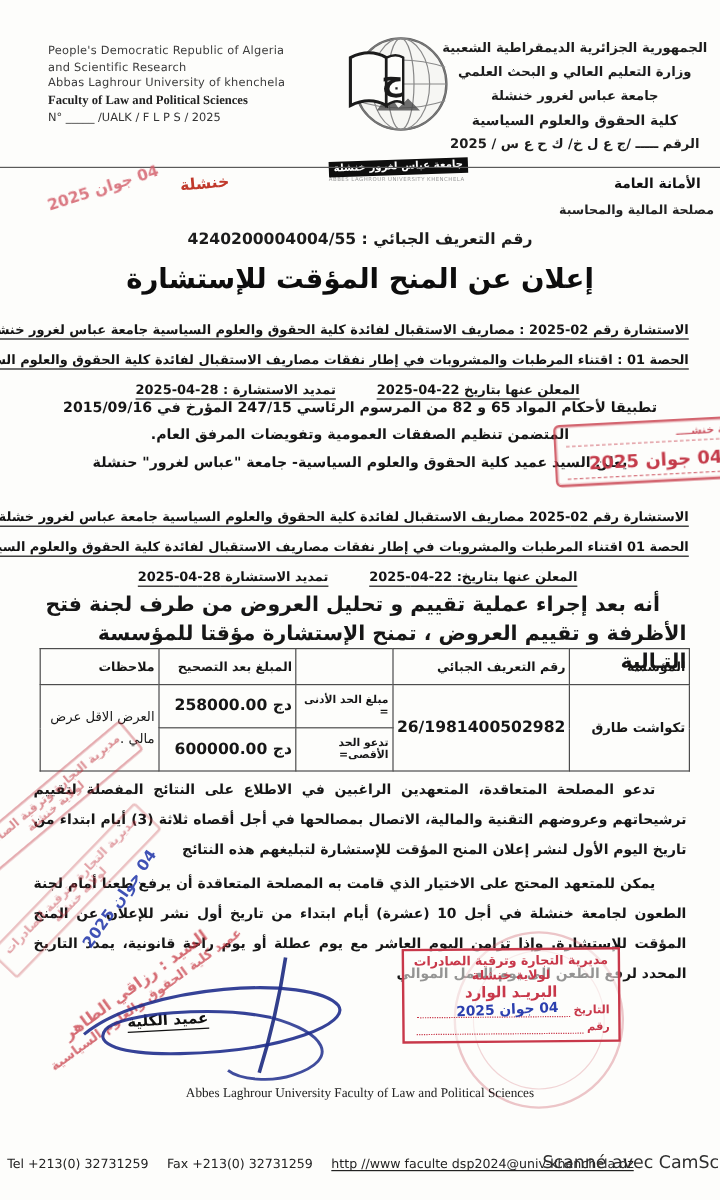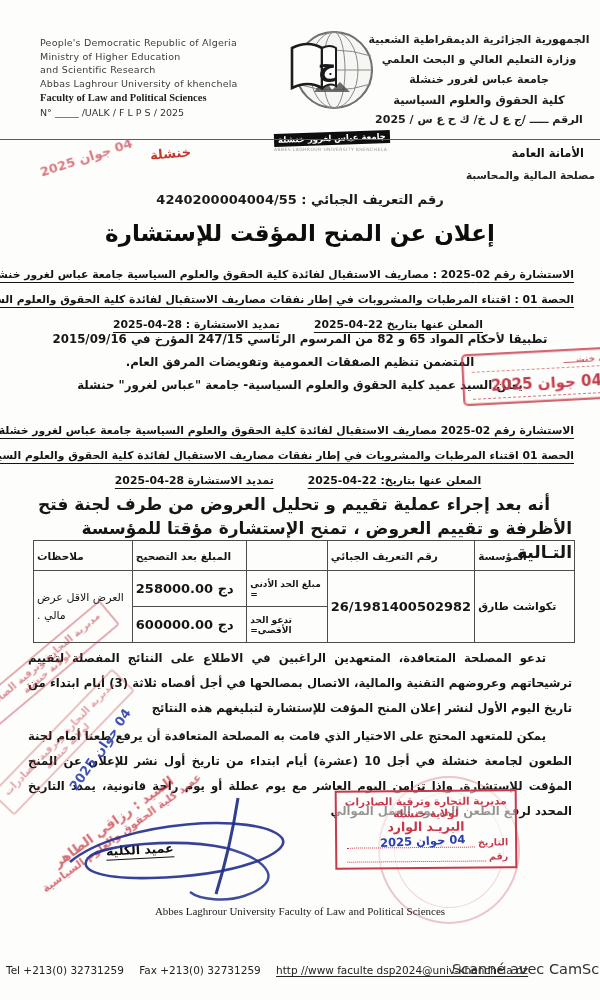--- a/index.html
+++ b/index.html
@@ -50,21 +50,21 @@
   .recv-stamp .frag { font-size:9px; font-weight:700; border-bottom:1.5px dashed rgba(198,58,72,.7);
     padding-bottom:2px; white-space:nowrap; overflow:hidden; opacity:.85; }
   .recv-stamp .rdate { font-size:15px; font-weight:800; text-align:center; padding:5px 0 3px; letter-spacing:2px; }
   .recv-stamp .dash { border-top:1.5px dashed rgba(198,58,72,.7); }
   
   .award { position:absolute; left:25px; right:28px; top:492px; direction:rtl; font-size:17px;
     font-weight:600; line-height:24px; color:#161616; text-align:right; }
   
   .award-table { position:absolute; left:33px; top:540px; width:542px; direction:rtl;
     border-collapse:collapse; font-size:11px; color:#161616; }
-  .award-table th, .award-table td { border:1.4px solid #4d4d4d; text-align:left; vertical-align:middle; padding:2px 3px; }
+  .award-table th, .award-table td { border:1.4px solid #4d4d4d; text-align:right; vertical-align:middle; padding:2px 3px; }
   .award-table th { height:30px; font-weight:700; font-size:10.5px; }
   .award-table td { height:36px; }
   .cell-tax { font-size:13px; font-weight:800; direction:ltr; }
   .cell-label { font-size:9px; font-weight:700; }
   .cell-amt { direction:ltr; font-size:13px; font-weight:600; }
   .cell-notes { font-size:11px; font-weight:400; line-height:18px; }
   .cell-company { font-weight:600; }
   
   .para { position:absolute; left:28px; right:28px; direction:rtl; text-align:justify;
     font-size:11.6px; font-weight:600; line-height:25px; color:#161616; text-indent:26px; }
@@ -110,21 +110,20 @@
   .footer2 .url { text-decoration:underline; text-underline-offset:2px; }
   .watermark { position:absolute; left:452px; top:961px; font-size:14.5px; color:#2e2e2e; white-space:nowrap; }
 </style>
 </head>
 <body>
 
 <div class="page">
 
   <div class="hdr-left">
     <div class="en-line">People's Democratic Republic of Algeria</div>
-    <div class="en-line">Ministry   of    Higher    Education</div>
     <div class="en-line">and Scientific Research</div>
     <div class="en-line">Abbas  Laghrour   University  of  khenchela</div>
     <div class="faculty">Faculty of Law and Political Sciences</div>
     <div class="refno">N° _____ /UALK / F L P S / 2025</div>
   </div>
 
   <div class="logo-wrap">
     <svg width="104" height="96" viewBox="0 0 104 96">
       <circle cx="56" cy="44" r="38" fill="#f6f6f3" stroke="#666" stroke-width="2"></circle>
       <ellipse cx="56" cy="44" rx="38" ry="38" fill="none" stroke="#777" stroke-width="1"></ellipse>

